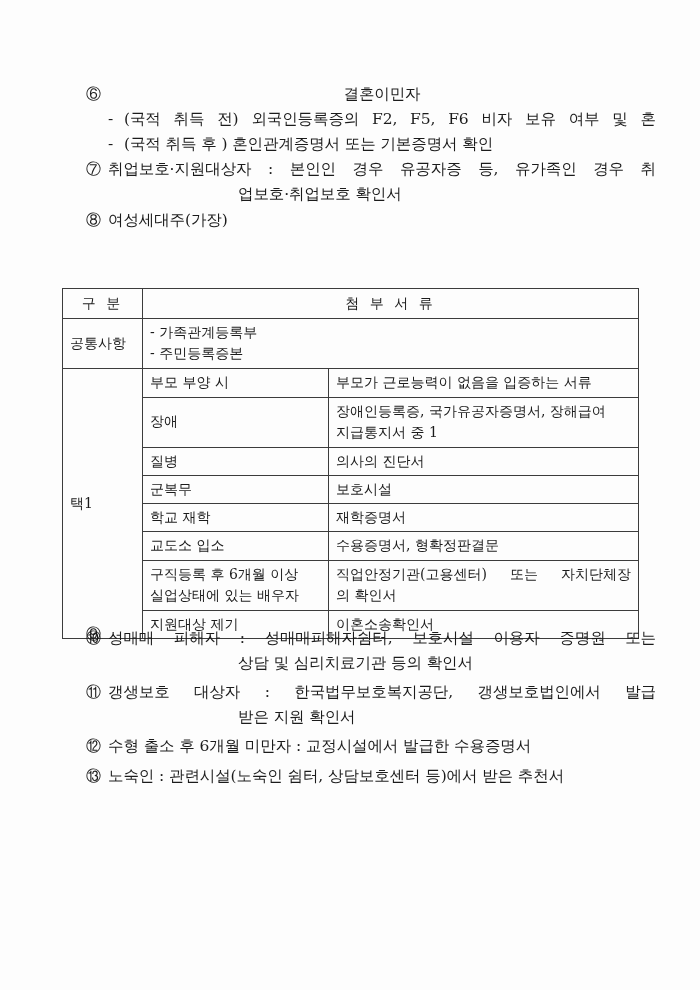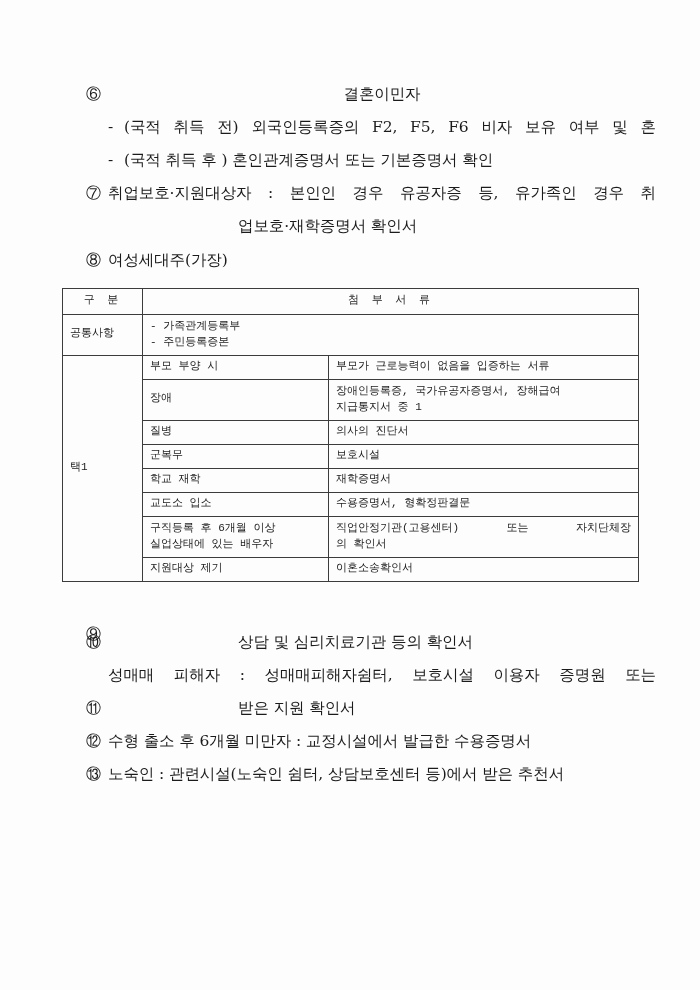--- a/index.html
+++ b/index.html
@@ -39,21 +39,20 @@
     font-size: 15px;
     line-height: 1.62;
   }
   .item-body {
     display: block;
     text-align: center;
   }
   .cont {
     display: block;
     text-align: left;
-    margin-top: 8px;
   }
 
   
   .intro {
     position: absolute;
     left: 86px;
     top: 82px;
     width: 570px;
   }
   .sub {
@@ -79,23 +78,22 @@
   .tbl-wrap {
     position: absolute;
     left: 62px;
     top: 288px;
     width: 576px;
   }
   table.doc {
     border-collapse: collapse;
     width: 576px;
     table-layout: fixed;
-    font-size: 11px;
+    font-size: 14px;
     line-height: 1.45;
-    font-family: Liberation Mono, monospace;
   }
   table.doc td, table.doc th {
     border: 1px solid #3c3c3c;
     padding: 3px 7px 4px 7px;
     vertical-align: middle;
     font-weight: normal;
     text-align: left;
   }
   table.doc th {
     text-align: center;
@@ -144,21 +142,21 @@
     <div class="item" style="padding-left:22px;">
       <div class="sub" style="padding-left:16px;">
         <span class="sub-dash">-</span>
         <span class="cont">(국적 취득 후 ) 혼인관계증명서 또는 기본증명서 확인</span>
       </div>
     </div>
 
     <div class="item">
       <span class="item-marker">⑦</span>
       <span class="cont just">취업보호·지원대상자 : 본인인 경우 유공자증 등, 유가족인 경우 취</span>
-      <span class="cont indent-130">업보호·재학증명서 확인서</span>
+      <span class="cont indent-130">업보호·취업보호 확인서</span>
     </div>
 
     <div class="item">
       <span class="item-marker">⑧</span>
       <span class="cont">여성세대주(가장)</span>
     </div>
 
   </div>
 
   <div class="tbl-wrap">
@@ -236,26 +234,27 @@
   </div>
 
   <div class="outro">
 
     <div class="item">
       <span class="item-marker">⑨</span>
     </div>
 
     <div class="item">
       <span class="item-marker">⑩</span>
+      <span class="cont just">성매매 피해자 : 성매매피해자쉼터, 보호시설 이용자 증명원 또는</span>
       <span class="cont indent-130">상담 및 심리치료기관 등의 확인서</span>
-      <span class="cont just">성매매 피해자 : 성매매피해자쉼터, 보호시설 이용자 증명원 또는</span>
     </div>
 
     <div class="item">
       <span class="item-marker">⑪</span>
+      <span class="cont just">갱생보호 대상자 : 한국법무보호복지공단, 갱생보호법인에서 발급</span>
       <span class="cont indent-130">받은 지원 확인서</span>
     </div>
 
     <div class="item">
       <span class="item-marker">⑫</span>
       <span class="cont">수형 출소 후 6개월 미만자 : 교정시설에서 발급한 수용증명서</span>
     </div>
 
     <div class="item">
       <span class="item-marker">⑬</span>

